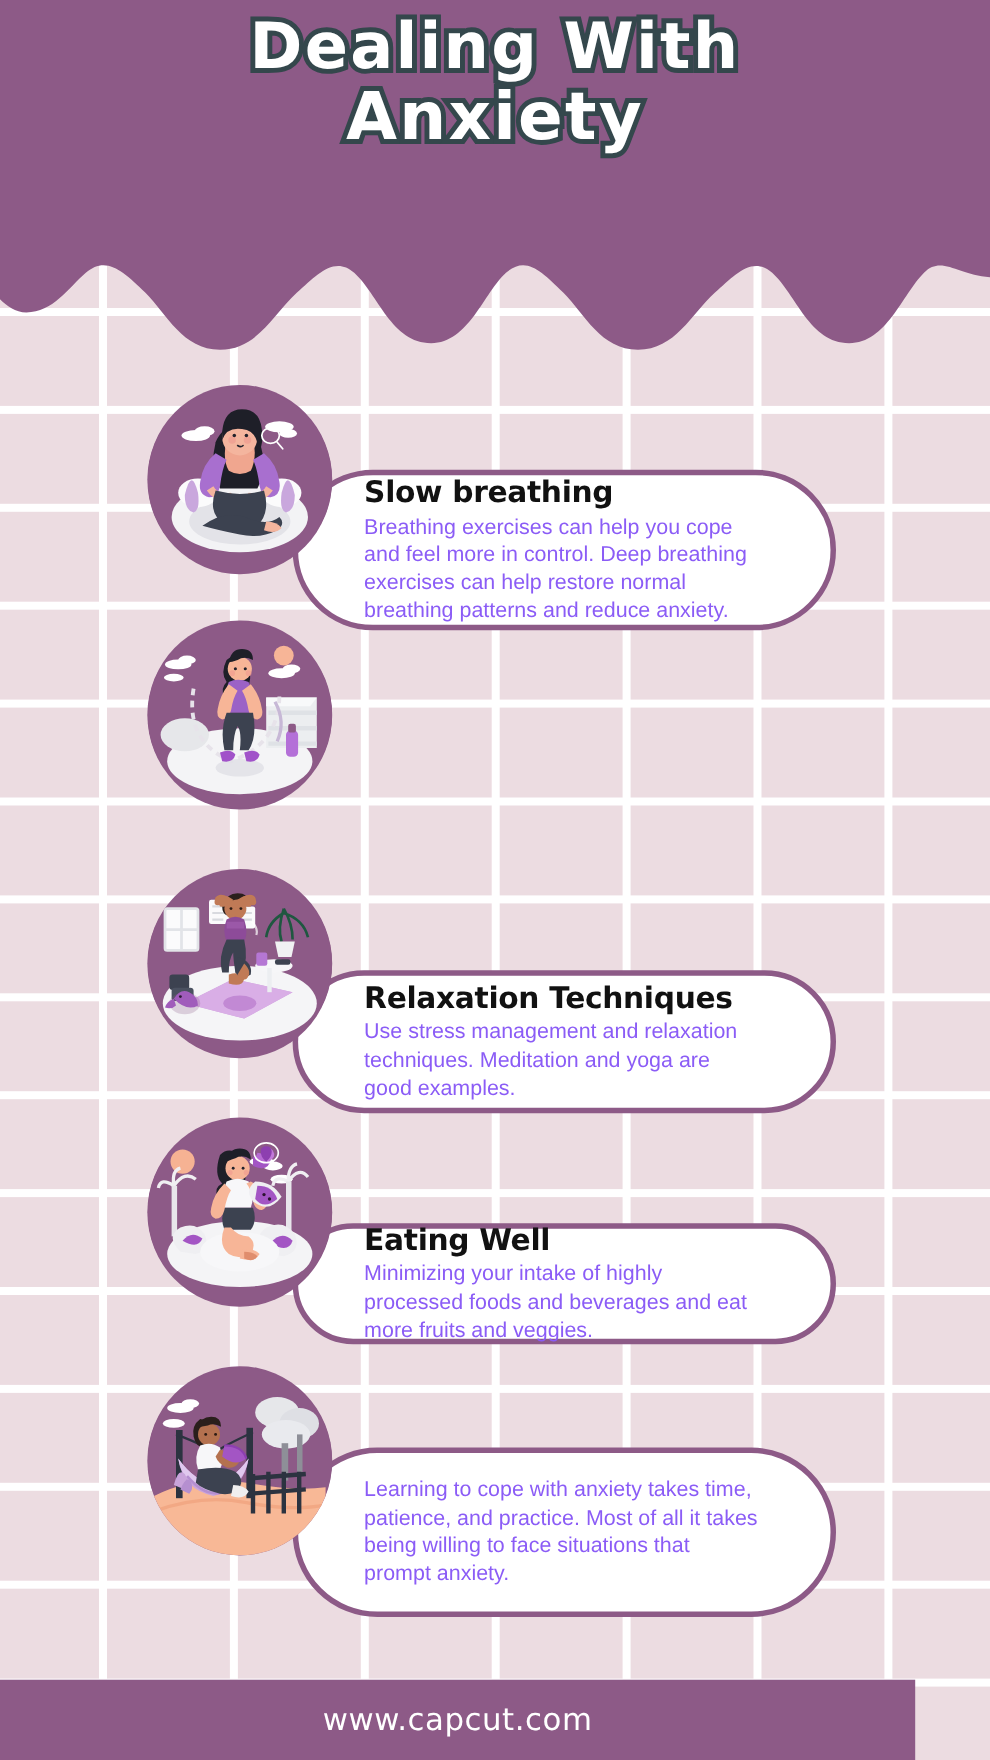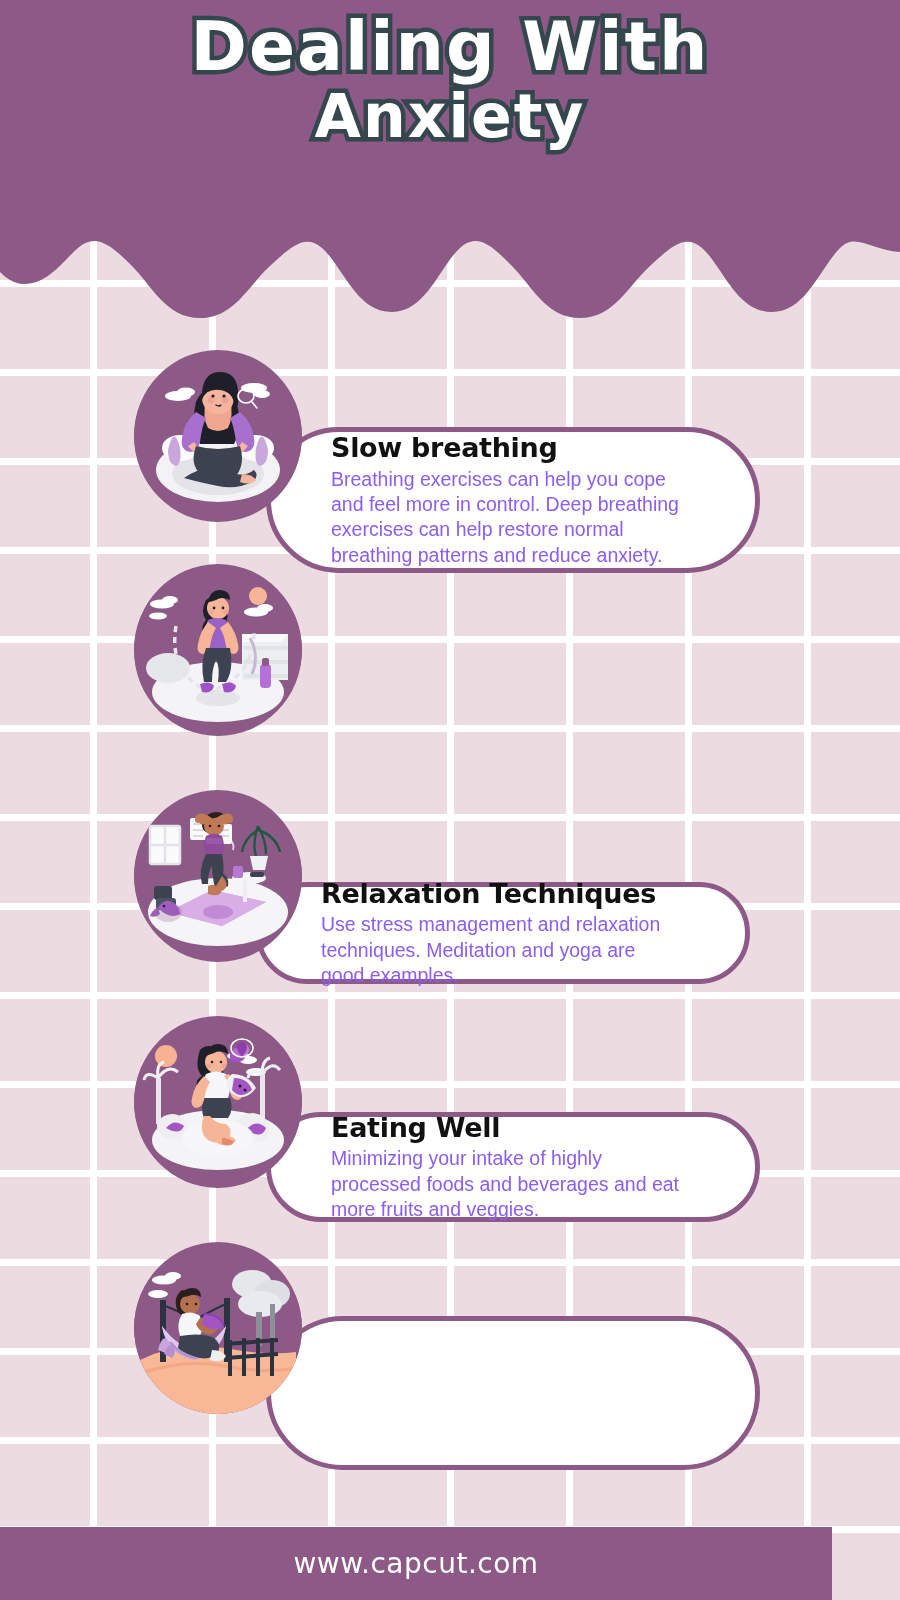--- a/index.html
+++ b/index.html
@@ -37,21 +37,21 @@
   #title-wrap {
     position:absolute;
     top:14px; left:0; width:900px;
     text-align:center;
     z-index:3;
   }
   .title-line {
     display:block;
     font-family:"DejaVu Sans", sans-serif;
     font-weight:bold;
-    font-size:68px;
+    font-size:58px;
     line-height:0.98;
     letter-spacing:2px;
     color:#ffffff;
     -webkit-text-stroke:9px #34474c;
     paint-order:stroke fill;
     text-shadow:0 0 0 #34474c;
   }
   .title-line.second { font-size:60px; margin-top:6px; }
 
   
@@ -264,21 +264,21 @@
         <path d="M74 96 q10-4 14 4 q-2 8-14 4z" fill="#c07a56"></path>
         <path d="M82 80 q14 4 12 16 q-8 6-14-2z" fill="#3c4250"></path>
         <path d="M88 86 q8 8 2 14 q-6 2-8-4z" fill="#c07a56"></path>
         <path d="M95 48 q6 6 4 12" stroke="#fff" stroke-width="2" fill="none" opacity="0.7"></path>
         <ellipse cx="34" cy="122" rx="14" ry="10" fill="#8d5a87" opacity="0.25"></ellipse>
         <path d="M24 118 q6-10 14-6 q8 4 8 12 q-10 6-22-6z" fill="#a05cbb"></path>
         <path d="M24 118 q-6 2-8 8 q6 2 10-2z" fill="#a05cbb"></path>
         <circle cx="30" cy="116" r="1.3" fill="#2b1b33"></circle>
       </svg>
     </div>
-    <div class="card" style="left:256px;top:94px;width:494px;height:102px;">
+    <div class="card" style="left:266px;top:94px;width:494px;height:130px;">
       <div class="card-title">Relaxation Techniques</div>
       <div class="card-body">Use stress management and relaxation
 techniques. Meditation and yoga are
 good examples.</div>
     </div>
   </div>
 
   <div class="row" style="top:1014px;height:230px;">
     <div class="avatar" style="left:134px;top:2px;">
       <svg viewBox="0 0 168 172">
@@ -361,20 +361,24 @@
         <path d="M46 94 q22-4 34 2 q8 6 4 14 q-6 8-18 6 q-16-4-22-10z" fill="#3c4250"></path>
         <path d="M78 108 q10 0 14 6 q-4 8-16 4z" fill="#f0efef"></path>
         <path d="M66 76 q14 2 18 10 q-4 8-12 6 q-8-4-10-10z" fill="#b4714f"></path>
         <path d="M70 72 q16 0 20 12 q-10 8-22-2z" fill="#a355c4"></path>
         <path d="M70 72 q16 0 20 12" stroke="#8d3fb0" stroke-width="2" fill="none"></path>
         <path d="M24 108 q4-16 10-10 q4 6 0 14z" fill="#c9a4db"></path>
         <path d="M30 112 q6-14 10-6 q2 6-2 10z" fill="#b58fd0"></path>
       </svg>
     </div>
     <div class="card" style="left:266px;top:76px;width:494px;height:154px;">
+      <div class="card-body">Learning to cope with anxiety takes time,
+patience, and practice. Most of all it takes
+being willing to face situations that
+prompt anxiety.</div>
     </div>
   </div>
 
   <div id="footer">
     <span id="footer-text">www.capcut.com</span>
   </div>
 
 </div>
 
 </body></html>

